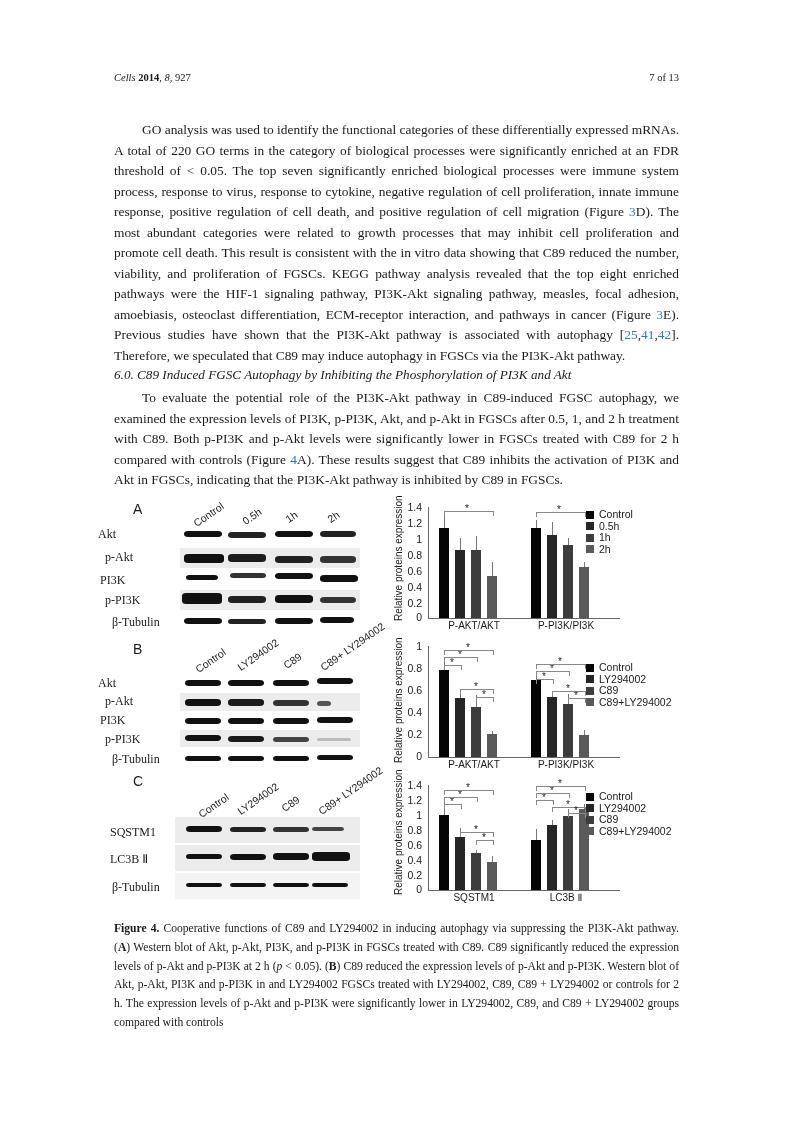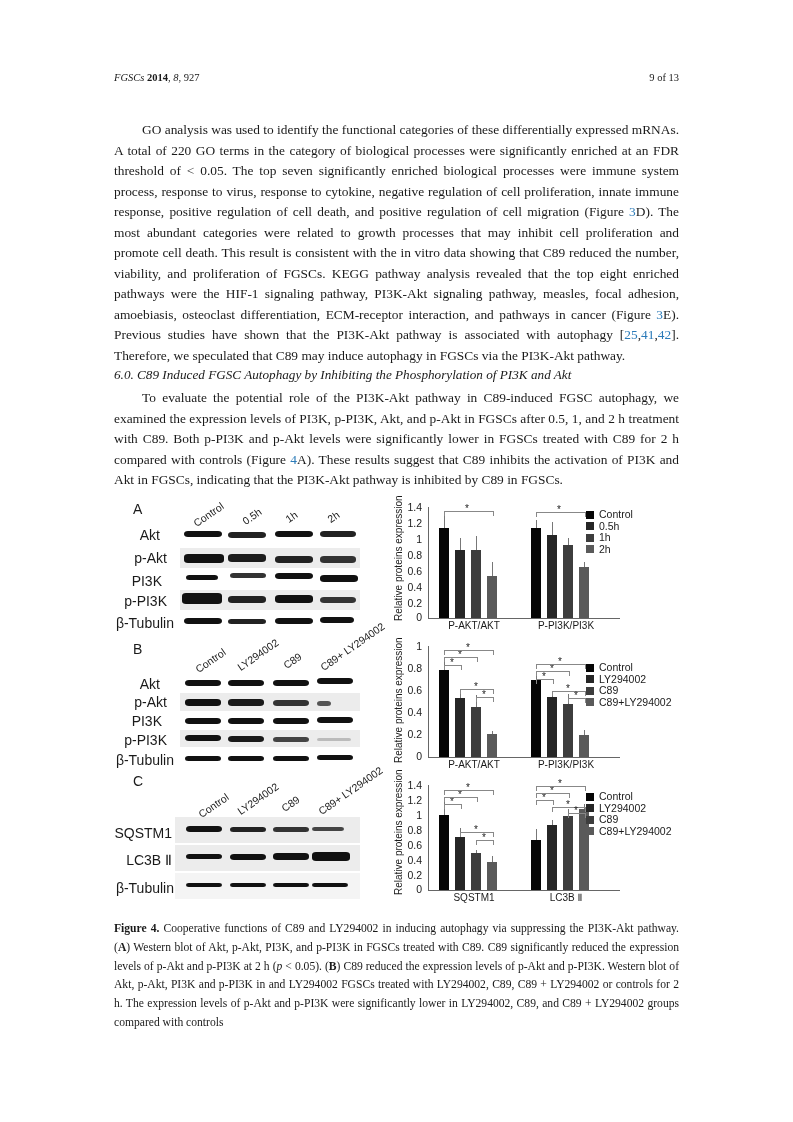--- a/index.html
+++ b/index.html
@@ -13,21 +13,21 @@
                line-height: 20.5px; text-align: justify; }
   .body-text p { margin: 0; text-indent: 28px; }
   .link { color: #2a7ab8; }
   .section-head { position: absolute; left: 114px; top: 367px; font-size: 13.2px;
                   font-style: italic; }
   .figure { position: absolute; left: 120px; top: 493px; width: 570px; height: 415px; }
   .panel-letter { position: absolute; font-family: "Liberation Sans", sans-serif; font-size: 14px; }
   .blot { position: absolute; font-family: "Liberation Sans", sans-serif; }
   .blot .lane-label { position: absolute; font-size: 10.5px; transform: rotate(-35deg);
                       transform-origin: left bottom; white-space: nowrap; }
-  .blot .row-label { position: absolute; font-size: 14px; text-align: right; width: 62px; left: 0; }
+  .blot .row-label { position: absolute; font-size: 12px; width: 62px; left: 0; font-family: Liberation Serif, serif; }
   .blot .band { position: absolute; height: 7px; border-radius: 4px / 3px;
                 background: #111; filter: blur(0.6px); }
   .blot .strip { position: absolute; background: #ececec; }
   .chart { position: absolute; font-family: "Liberation Sans", sans-serif; }
   .chart .ylabel { position: absolute; font-size: 10px; transform: rotate(-90deg);
                    transform-origin: left top; white-space: nowrap; }
   .chart .tick { position: absolute; font-size: 10.5px; text-align: right; width: 24px; }
   .chart .axis-y { position: absolute; width: 1px; background: #666; }
   .chart .axis-x { position: absolute; height: 1px; background: #666; }
   .chart .bar { position: absolute; bottom: 0; }
@@ -39,22 +39,22 @@
   .chart .sig { position: absolute; border: 1px solid #888; border-bottom: none; height: 4px; }
   .chart .star { position: absolute; font-size: 10px; }
   .caption { position: absolute; left: 114px; top: 920px; width: 565px; font-size: 11.6px;
              line-height: 18.8px; text-align: justify; }
   .caption b { font-weight: bold; }
 </style>
 </head>
 <body>
 
 <div class="header">
-  <span class="journal"><i>FGSCs</i> <b>2014</b>, <i>8</i><span>, 927</span></span>
-  <span>9 of 13</span>
+  <span class="journal"><i>Cells</i> <b>2014</b>, <i>8</i><span>, 927</span></span>
+  <span>7 of 13</span>
 </div>
 
 <div class="body-text" style="top:120px;">
   <p><span>GO analysis was used to identify the functional categories of these differentially expressed mRNAs. A total of 220 GO terms in the category of biological processes were significantly enriched at an FDR threshold of &lt; 0.05. The top seven significantly enriched biological processes were immune system process, response to virus, response to cytokine, negative regulation of cell proliferation, innate immune response, positive regulation of cell death, and positive regulation of cell migration (Figure </span><a class="link">3</a><span>D). The most abundant categories were related to growth processes that may inhibit cell proliferation and promote cell death. This result is consistent with the in vitro data showing that C89 reduced the number, viability, and proliferation of FGSCs. KEGG pathway analysis revealed that the top eight enriched pathways were the HIF-1 signaling pathway, PI3K-Akt signaling pathway, measles, focal adhesion, amoebiasis, osteoclast differentiation, ECM-receptor interaction, and pathways in cancer (Figure </span><a class="link">3</a><span>E). Previous studies have shown that the PI3K-Akt pathway is associated with autophagy [</span><a class="link">25</a><span>,</span><a class="link">41</a><span>,</span><a class="link">42</a><span>]. Therefore, we speculated that C89 may induce autophagy in FGSCs via the PI3K-Akt pathway.</span></p>
 </div>
 
 <div class="section-head">6.0. C89 Induced FGSC Autophagy by Inhibiting the Phosphorylation of PI3K and Akt</div>
 
 <div class="body-text" style="top:388px;">
   <p><span>To evaluate the potential role of the PI3K-Akt pathway in C89-induced FGSC autophagy, we examined the expression levels of PI3K, p-PI3K, Akt, and p-Akt in FGSCs after 0.5, 1, and 2 h treatment with C89. Both p-PI3K and p-Akt levels were significantly lower in FGSCs treated with C89 for 2 h compared with controls (Figure </span><a class="link">4</a><span>A). These results suggest that C89 inhibits the activation of PI3K and Akt in FGSCs, indicating that the PI3K-Akt pathway is inhibited by C89 in FGSCs.</span></p>

